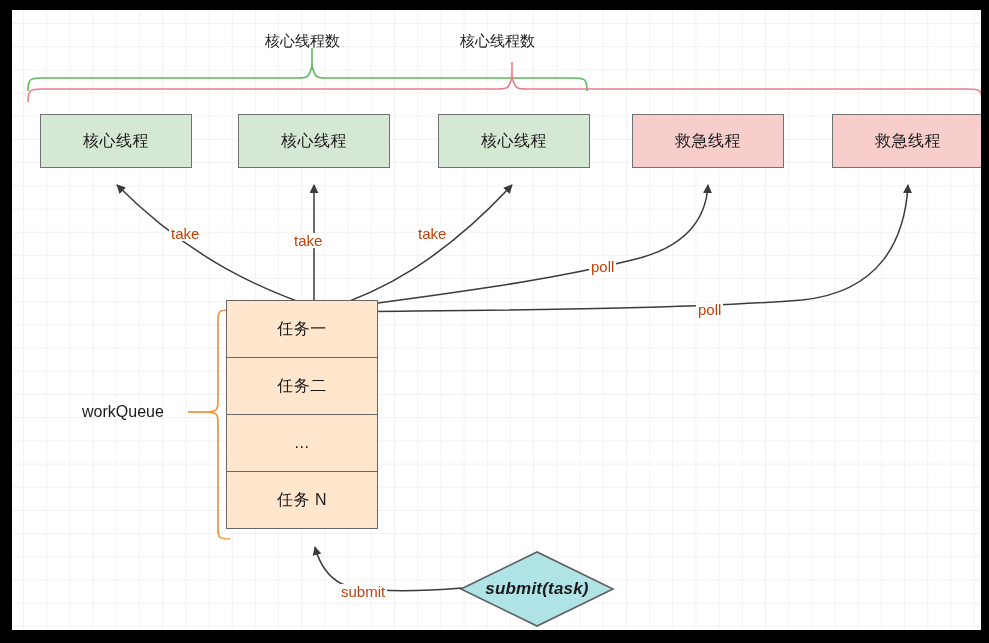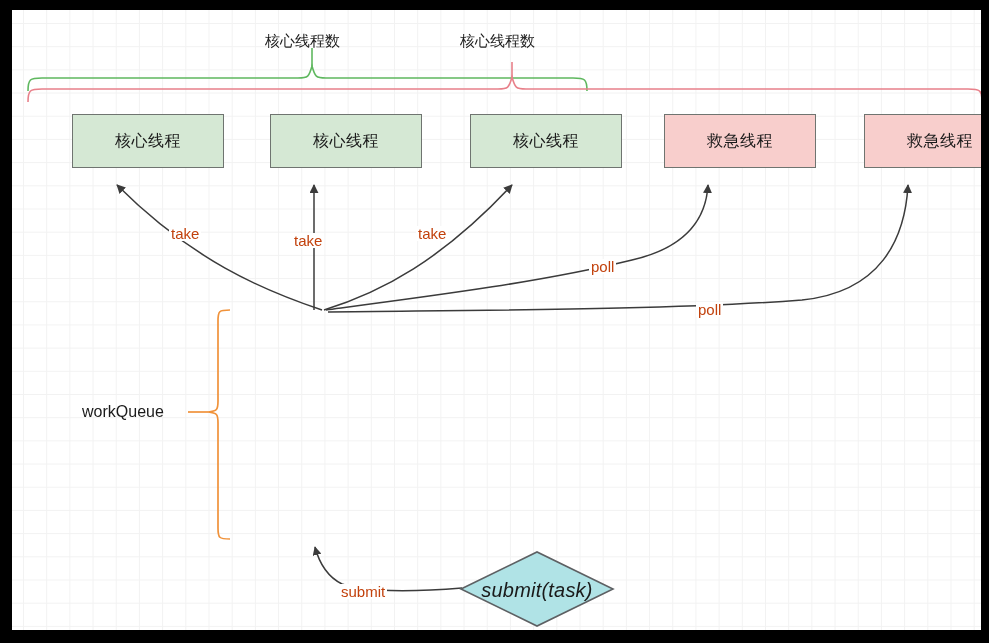--- a/index.html
+++ b/index.html
@@ -39,21 +39,20 @@
   .node {
     position: absolute;
     box-sizing: border-box;
     border: 1.6px solid #666666;
     display: flex;
     align-items: center;
     justify-content: center;
     font-size: 16px;
     color: #1a1a1a;
     letter-spacing: 0.5px;
-    margin-left: 32px;
   }
   .thread-core {
     background: #d5e8d4;
     border-color: #6f7470;
   }
   .thread-burst {
     background: #f8cecc;
     border-color: #6f7470;
     text-align: center;
   }
@@ -97,22 +96,22 @@
     white-space: nowrap;
   }
   .side-label {
     position: absolute;
     font-size: 16px;
     color: #1a1a1a;
     white-space: nowrap;
   }
   .diamond-label {
     position: absolute;
-    font-size: 20px;
-    font-weight: normal;
+    font-size: 17px;
+    font-weight: bold;
     font-style: italic;
     color: #1a1a1a;
     white-space: nowrap;
     letter-spacing: 0.2px;
   }
 </style>
 </head>
 <body>
 
 <div id="canvas">
@@ -182,20 +181,34 @@
   <div class="node thread-core" style="left:426px; top:104px; width:152px; height:54px;">
     <span>核心线程</span>
   </div>
   <div class="node thread-burst" style="left:620px; top:104px; width:152px; height:54px;">
     <span>救急线程</span>
   </div>
   <div class="node thread-burst" style="left:820px; top:104px; width:152px; height:54px;">
     <span>救急线程</span>
   </div>
 
+  <div class="queue-wrap">
+    <div class="queue-row">
+      <span>任务一</span>
+    </div>
+    <div class="queue-row">
+      <span>任务二</span>
+    </div>
+    <div class="queue-row">
+      <span>...</span>
+    </div>
+    <div class="queue-row">
+      <span>任务 N</span>
+    </div>
+  </div>
 
   <div class="side-label" style="left:70px; top:393px;">workQueue</div>
 
   <div class="edge-label" style="left:157px; top:216px;">take</div>
   <div class="edge-label" style="left:280px; top:223px;">take</div>
   <div class="edge-label" style="left:404px; top:216px;">take</div>
   <div class="edge-label" style="left:577px; top:249px;">poll</div>
   <div class="edge-label" style="left:684px; top:292px;">poll</div>
   <div class="edge-label" style="left:327px; top:574px;">submit</div>
 

